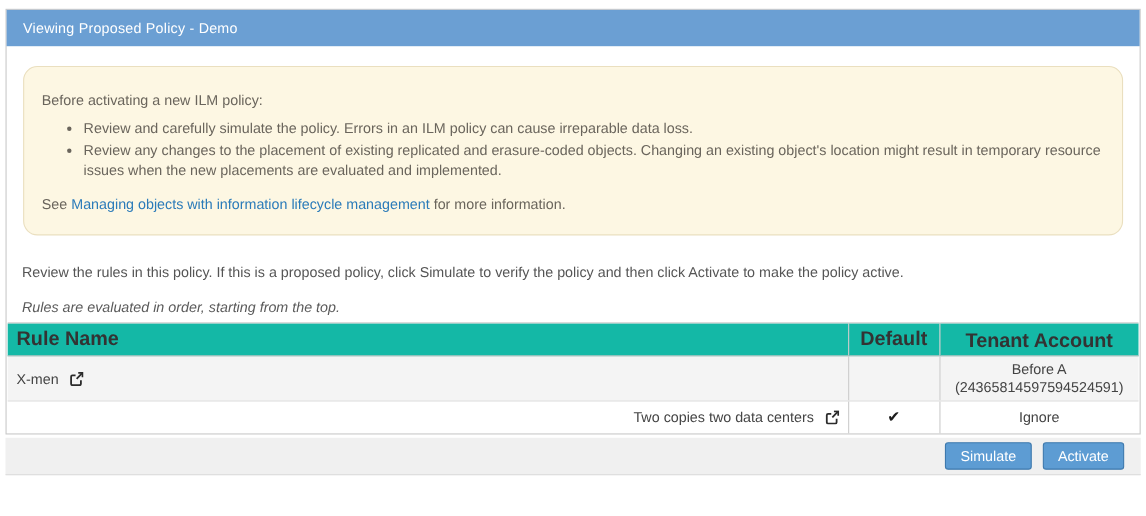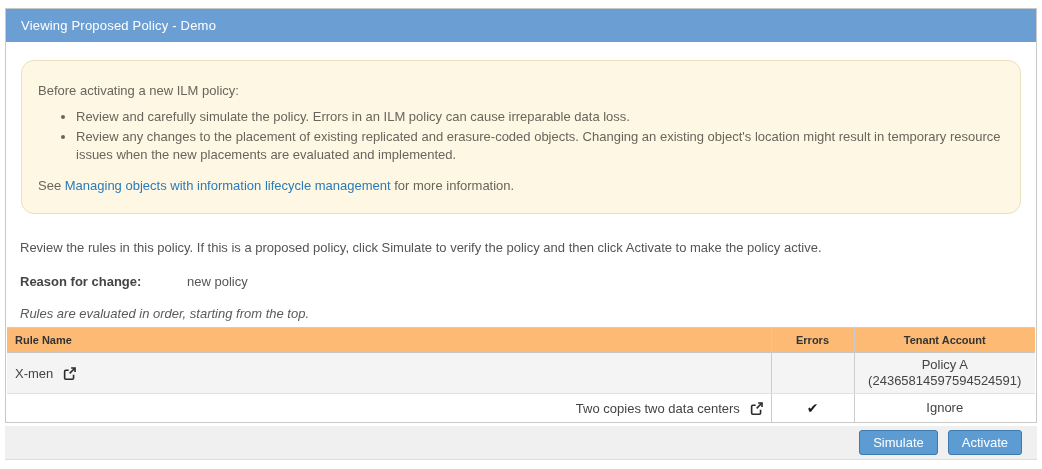--- a/index.html
+++ b/index.html
@@ -49,27 +49,27 @@
   .reason-label{font-weight:bold;color:#444;}
   .reason-value{margin-left:42px;color:#555;}
   .eval-note{margin:17px 14px 6px 14px;font-style:italic;color:#5a5a5a;}
   table.rules{
     width:calc(100% - 2px);
     margin:0 1px;
     border-collapse:collapse;
     border-top:1px solid #ccc;
   }
   table.rules th{
-    background:#fdba74;
+    background:#14b8a6;
     color:#333;
     font-weight:bold;
     text-align:left;
     padding:4px 8px;
     border-bottom:1px solid #c6c6c6;
-    font-size:11px;
+    font-size:18px;
   }
   table.rules td{
     padding:6px 8px;
     color:#444;
     border-bottom:1px solid #e2e2e2;
   }
   table.rules tr:last-child td{border-bottom:none;text-align:right;}
   .col-default{width:83px;text-align:center !important;border-left:1px solid #ccc;}
   .col-tenant{width:181px;text-align:center !important;border-left:1px solid #ccc;padding:4px 6px !important;line-height:16px;}
   tr.alt td{background:#f4f4f4;}
@@ -107,47 +107,43 @@
     <div class="notice-intro">Before activating a new ILM policy:</div>
     <ul>
       <li>Review and carefully simulate the policy. Errors in an ILM policy can cause irreparable data loss.</li>
       <li>Review any changes to the placement of existing replicated and erasure-coded objects. Changing an existing object's location might result in temporary resource issues when the new placements are evaluated and implemented.</li>
     </ul>
     <div class="notice-see"><span>See </span><a class="link">Managing objects with information lifecycle management</a><span> for more information.</span></div>
   </div>
 
   <div class="instructions">Review the rules in this policy. If this is a proposed policy, click Simulate to verify the policy and then click Activate to make the policy active.</div>
 
-  <div class="reason-row">
-    <span class="reason-label">Reason for change:</span>
-    <span class="reason-value">new policy</span>
-  </div>
 
   <div class="eval-note">Rules are evaluated in order, starting from the top.</div>
 
   <table class="rules">
     <thead>
       <tr>
         <th>Rule Name</th>
-        <th class="col-default" style="text-align:center;">Errors</th>
+        <th class="col-default" style="text-align:center;">Default</th>
         <th class="col-tenant" style="text-align:center;">Tenant Account</th>
       </tr>
     </thead>
     <tbody>
       <tr class="alt">
         <td>
           <span>X-men</span>
           <svg class="ext-icon" width="13" height="13" viewBox="0 0 16 16">
             <path d="M13 9.5v4A1.5 1.5 0 0 1 11.5 15h-8A1.5 1.5 0 0 1 2 13.5v-8A1.5 1.5 0 0 1 3.5 4H7" fill="none" stroke="#2b2b2b" stroke-width="2"></path>
             <path d="M10 1.2h4.8V6" fill="none" stroke="#2b2b2b" stroke-width="2"></path>
             <path d="M14.4 1.6 8.2 7.8" fill="none" stroke="#2b2b2b" stroke-width="2"></path>
           </svg>
         </td>
         <td class="col-default"><span class="check"></span></td>
-        <td class="col-tenant">Policy A (24365814597594524591)</td>
+        <td class="col-tenant">Before A (24365814597594524591)</td>
       </tr>
       <tr>
         <td>
           <span>Two copies two data centers</span>
           <svg class="ext-icon" width="13" height="13" viewBox="0 0 16 16">
             <path d="M13 9.5v4A1.5 1.5 0 0 1 11.5 15h-8A1.5 1.5 0 0 1 2 13.5v-8A1.5 1.5 0 0 1 3.5 4H7" fill="none" stroke="#2b2b2b" stroke-width="2"></path>
             <path d="M10 1.2h4.8V6" fill="none" stroke="#2b2b2b" stroke-width="2"></path>
             <path d="M14.4 1.6 8.2 7.8" fill="none" stroke="#2b2b2b" stroke-width="2"></path>
           </svg>
         </td>

